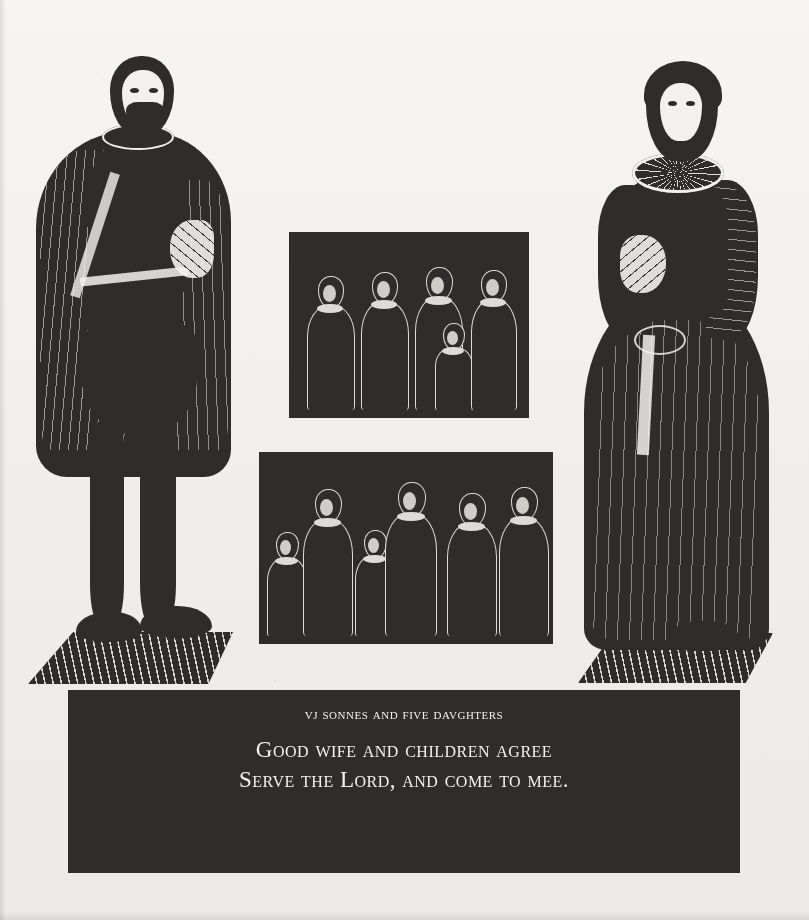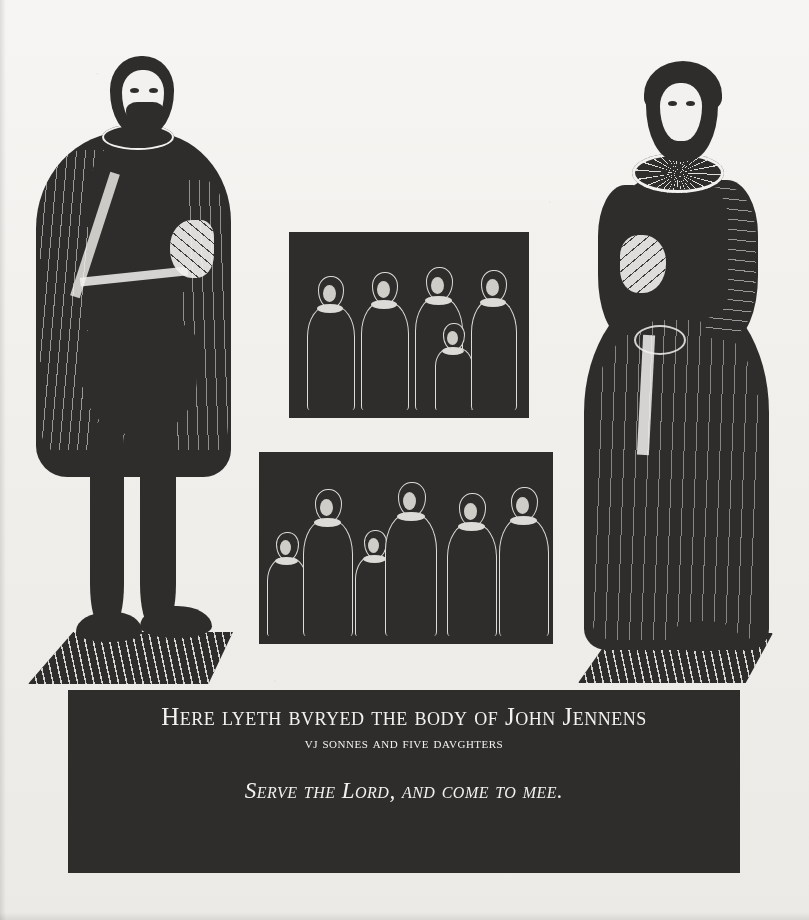--- a/index.html
+++ b/index.html
@@ -337,21 +337,21 @@
     letter-spacing: 0.5px;
     line-height: 1.0;
     white-space: nowrap;
   }
   #inscription .l1 { font-size: 25px; margin-top: 4px; }
   #inscription .l2 { font-size: 24px; margin-top: 6px; }
   #inscription .l3 { font-size: 24px; margin-top: 6px; }
   #inscription .l4 { font-size: 16px; margin-top: 6px; }
   #inscription .gap { height: 14px; }
   #inscription .l5 { font-size: 23px; margin-top: 2px; }
-  #inscription .l6 { font-size: 23px; margin-top: 14px; font-style: italic; }
+  #inscription .l6 { font-size: 23px; margin-top: 7px; }
 
   sup.ord { font-size: 0.55em; vertical-align: super; }
 
   
   #bottom-margin {
     position: absolute;
     left: 0; top: 876px;
     width: 809px; height: 44px;
     background: transparent;
   }
@@ -493,22 +493,22 @@
     </div>
     <div class="child" style="left:240px; height:154px; width:48px;">
       <div class="gown" style="width:48px; height:118px;"></div>
       <div class="head" style="left:12px; bottom:116px; width:25px; height:31px;"></div>
       <div class="facepatch" style="left:17px; bottom:122px; width:13px; height:17px;"></div>
       <div class="collar" style="left:11px; bottom:111px; width:27px; height:9px;"></div>
     </div>
   </div>
 
   <div id="inscription">
-    <div class="line l1">Here lyeth bvryed the body of John Jennens</div>
     <div class="line l4">vj sonnes and five davghters</div>
     <div class="gap"></div>
+    <div class="line l5">Good wife and children agree</div>
     <div class="line l6">Serve the Lord, and come to mee.</div>
   </div>
 
   <div id="edge-left"></div>
   <div id="edge-bottom"></div>
   <div id="bottom-margin"></div>
 </div>
 
 </body></html>

